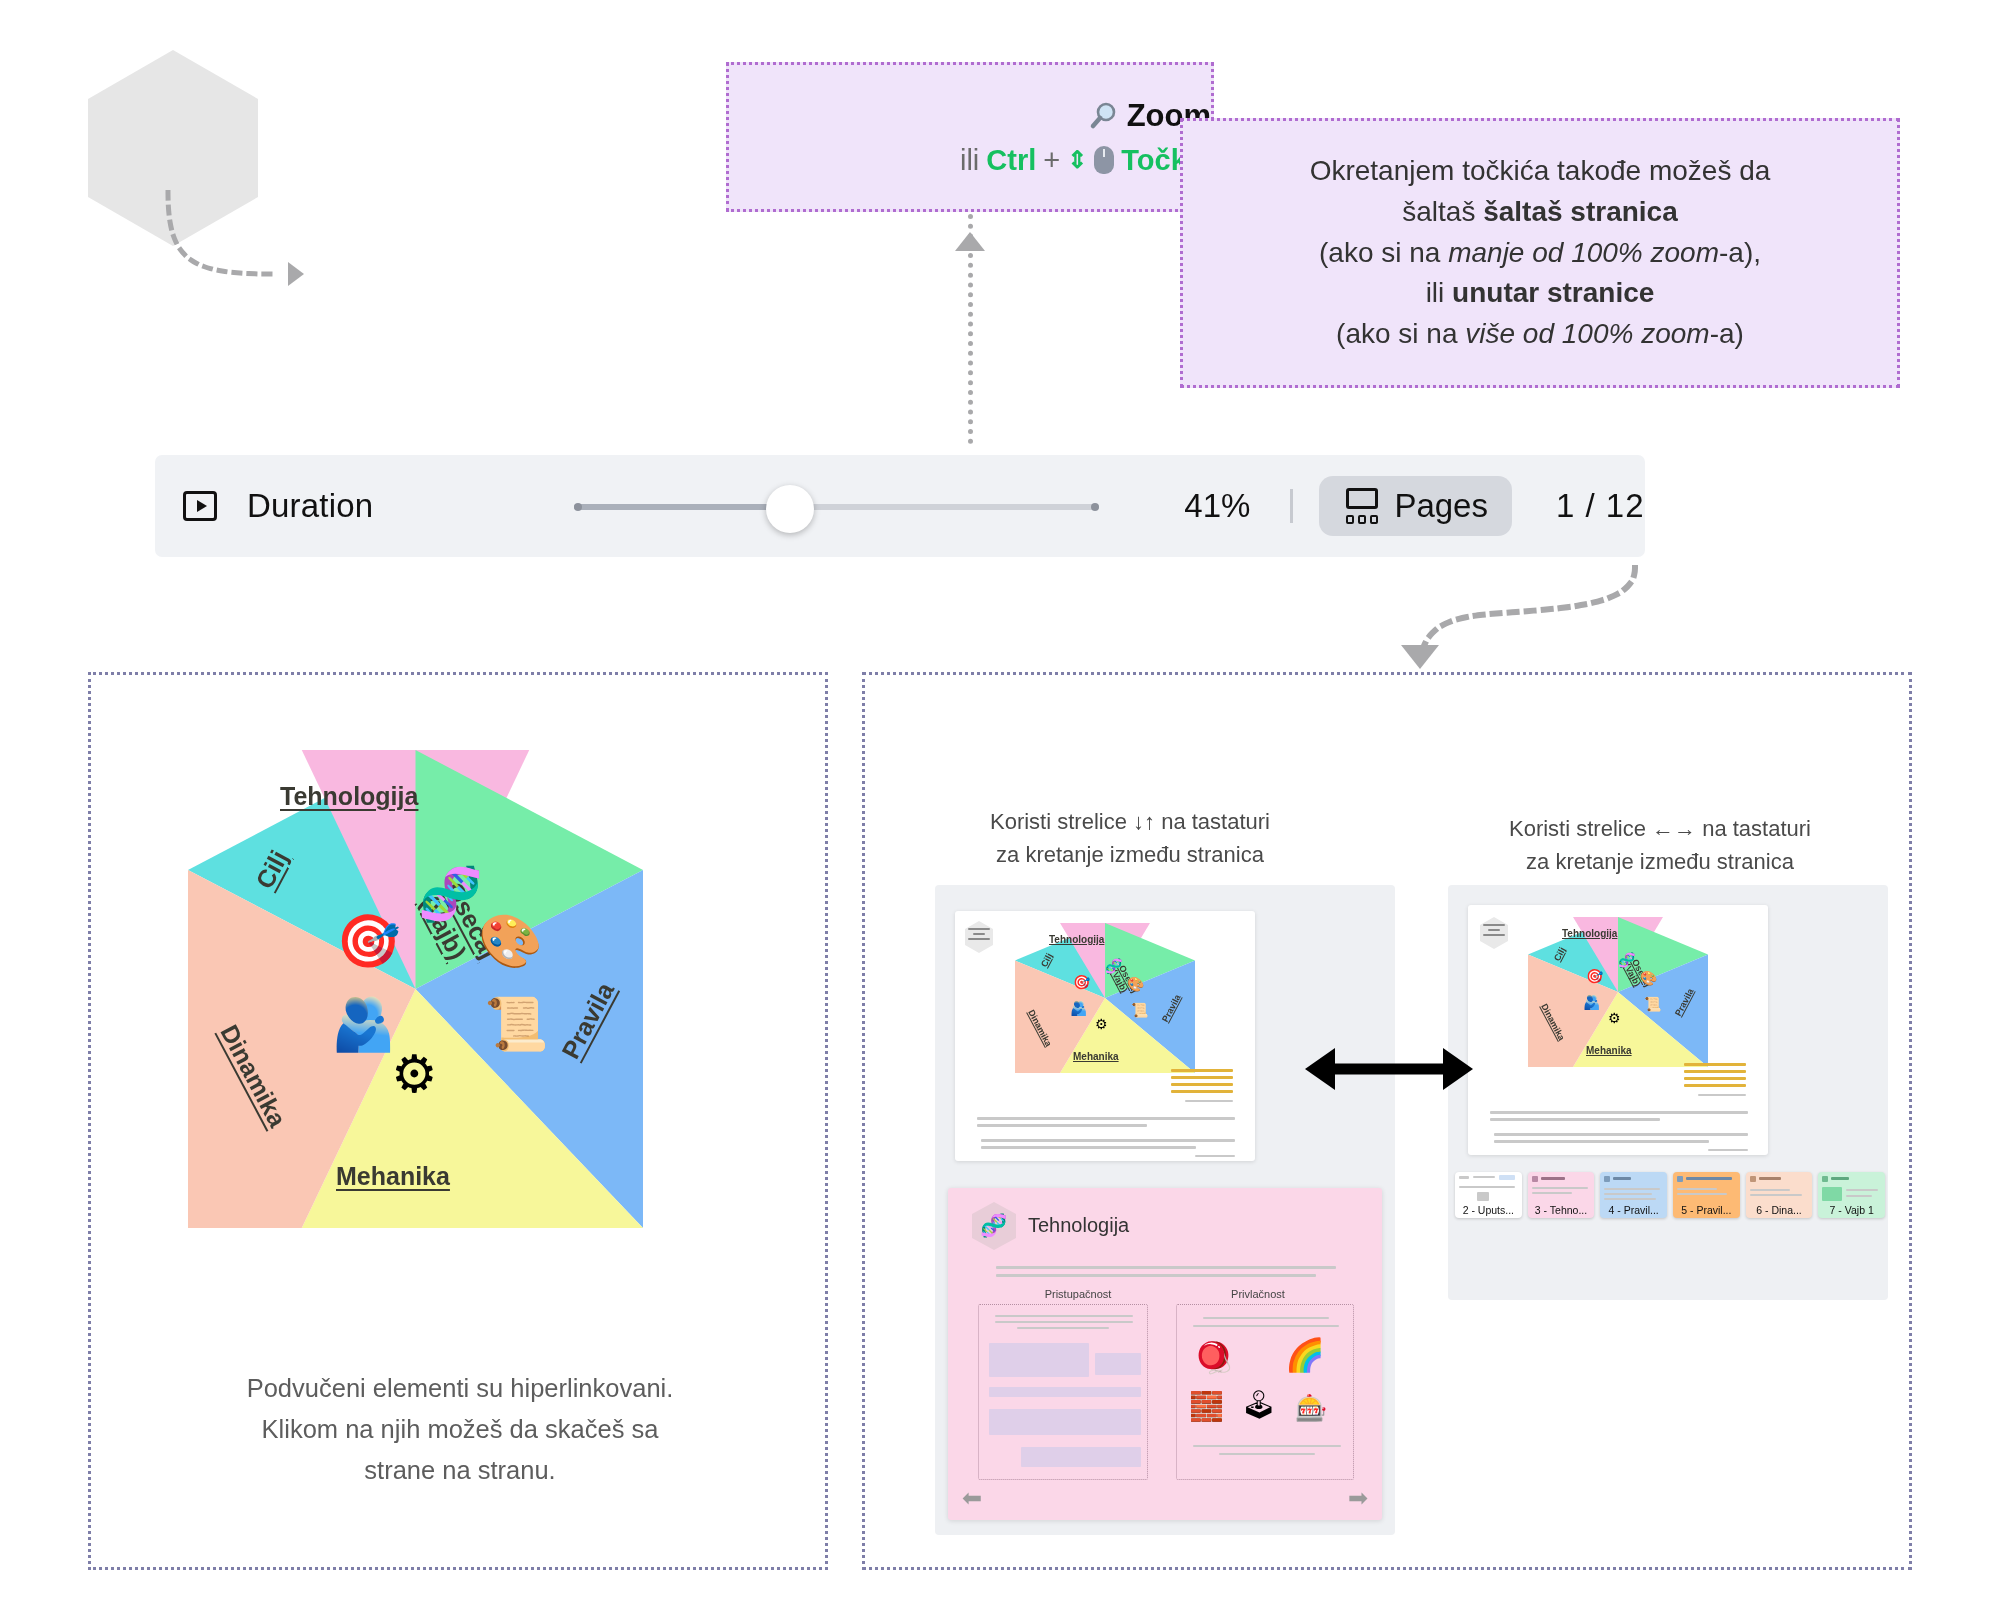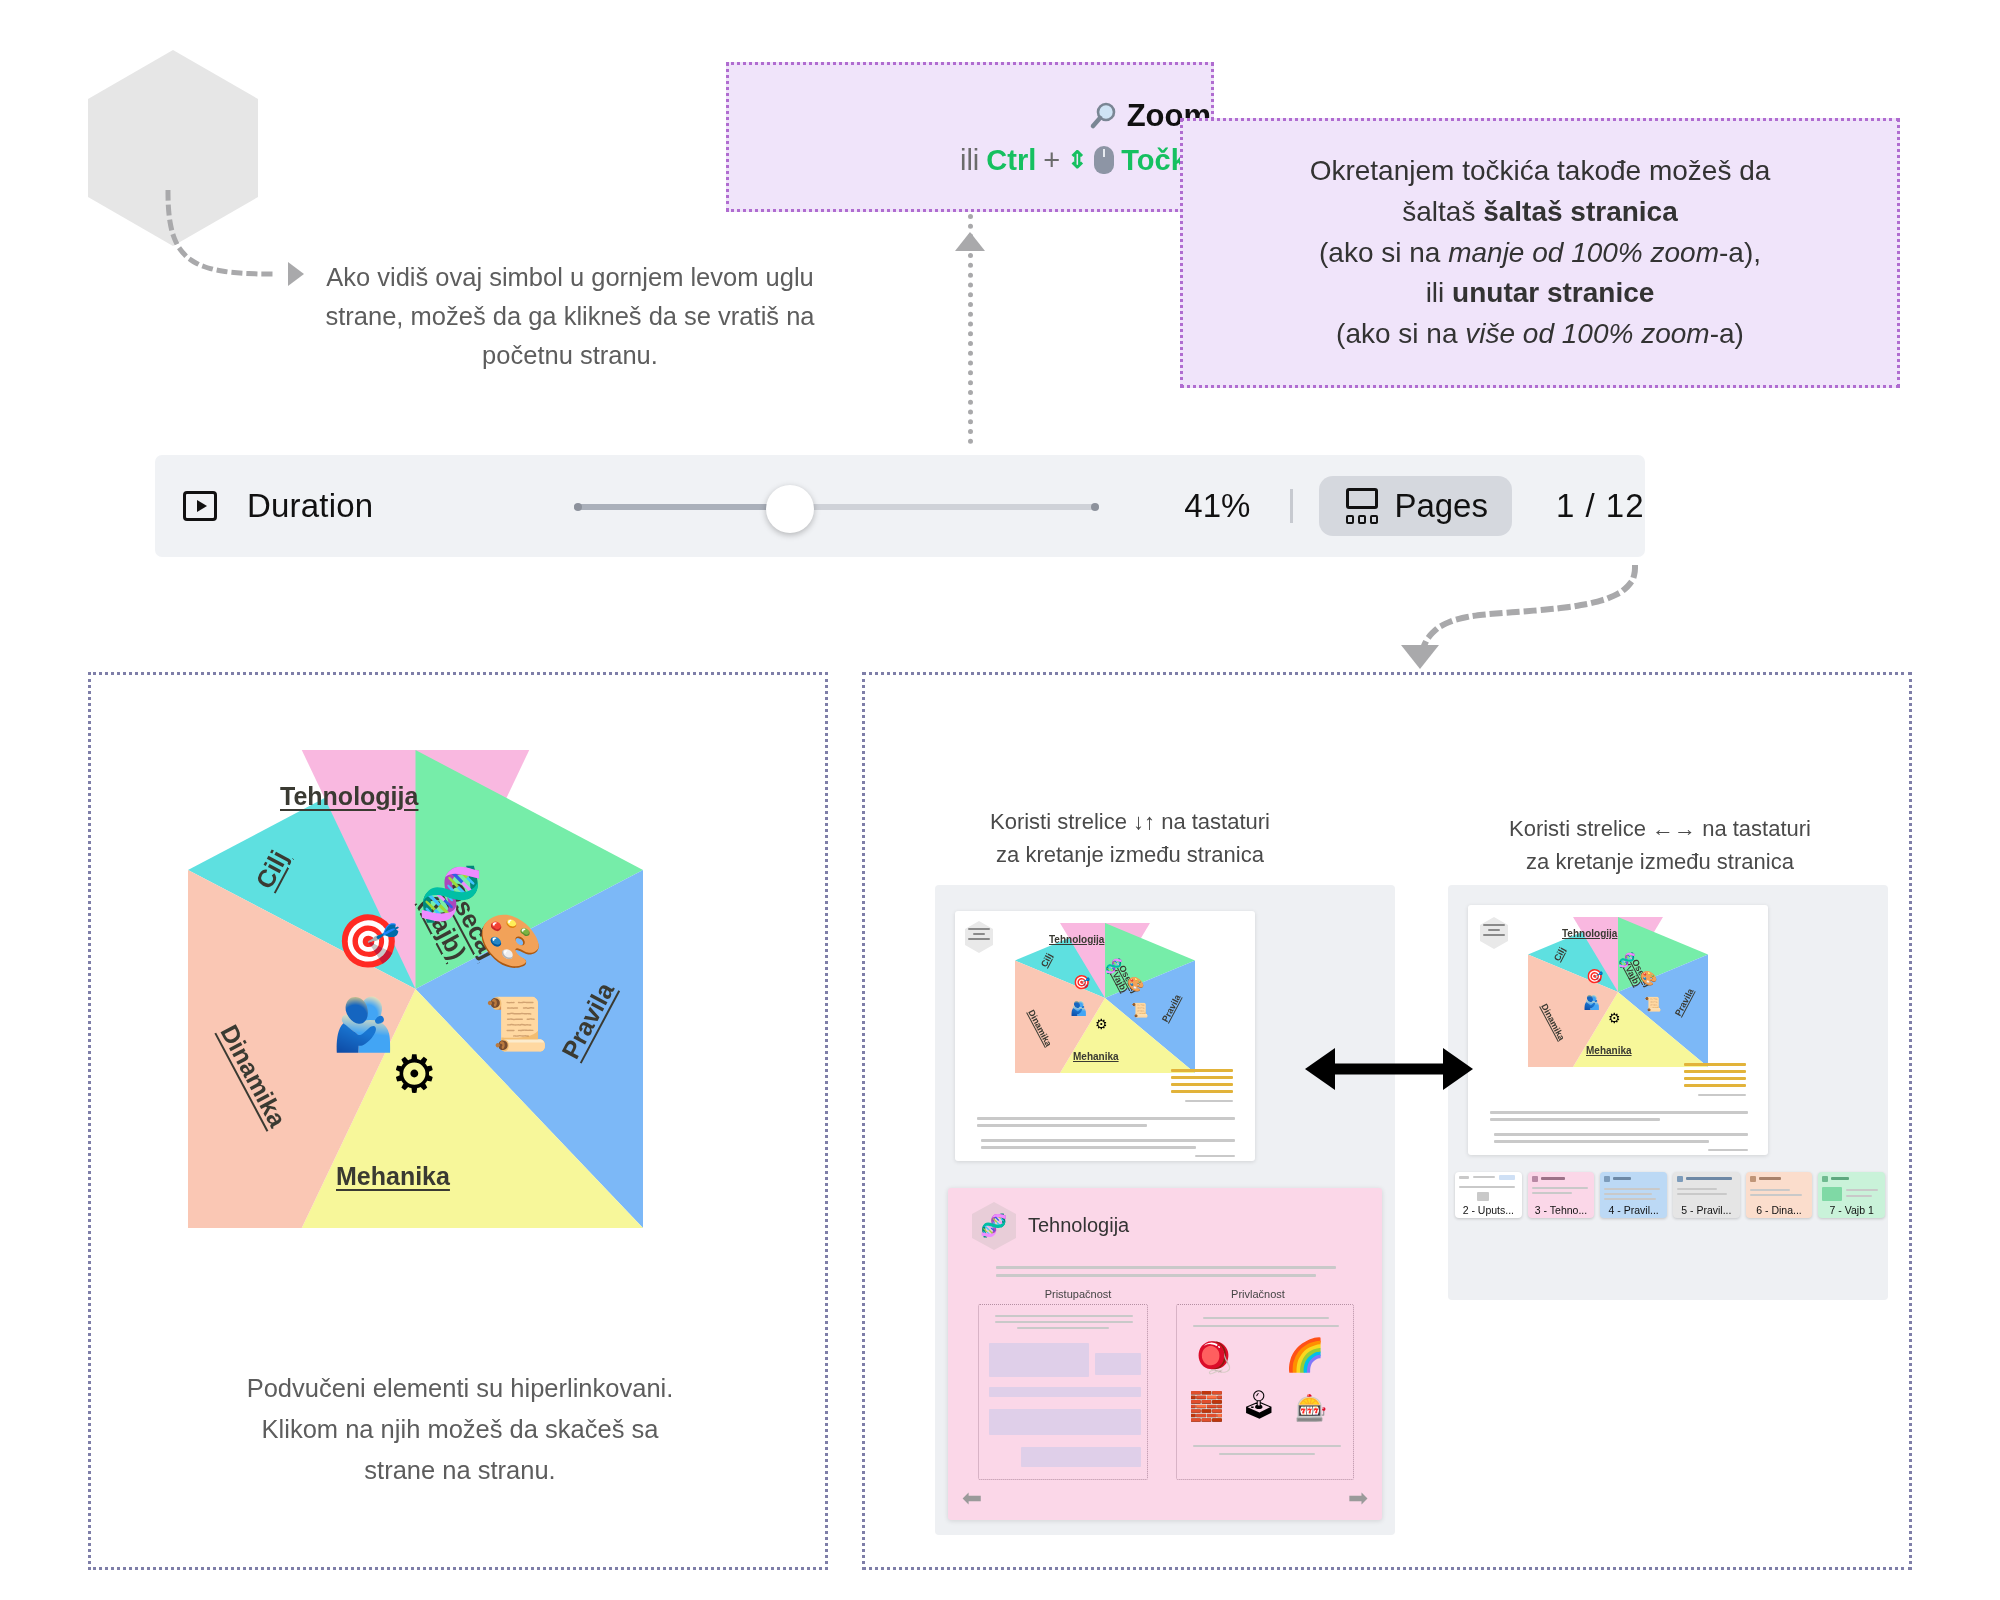--- a/index.html
+++ b/index.html
@@ -260,21 +260,20 @@
 
 <div id="root">
 
   <div class="home-hex"></div>
 
   <svg style="position:absolute;left:150px;top:190px;width:180px;height:110px;">
     <path d="M18 2 C 18 70, 40 84, 120 84" fill="none" stroke="#a9a9ab" stroke-width="5" stroke-dasharray="6 9" stroke-linecap="square"></path>
   </svg>
   <div class="arrow-right" style="left:288px;top:262px;"></div>
 
-  <div class="anno-left">Ako vidiš ovaj simbol u gornjem levom uglu strane, možeš da ga klikneš da se vratiš na početnu stranu.</div>
 
   <div class="purple-box" id="zoom-box">
     <div class="zoom-title">
       <span class="magnifier">
         <svg width="30" height="30" viewBox="0 0 30 30">
           <circle cx="17" cy="11" r="8" fill="#cfe4f5" stroke="#7a8694" stroke-width="2.6"></circle>
           <line x1="11" y1="17" x2="4" y2="25" stroke="#7a8694" stroke-width="4.5" stroke-linecap="round"></line>
         </svg>
       </span>
       <span>Zoom</span>
@@ -538,21 +537,21 @@
       <div class="film-label">3 - Tehno...</div>
     </div>
     <div class="film-item" style="position:relative;flex:1;height:46px;background:#bcd9f5;">
       <div class="fakeline" style="left:4px;top:4px;width:6px;height:6px;background:#7d9cbb;"></div>
       <div class="fakeline" style="left:13px;top:5px;width:18px;height:3px;background:#6d88a5;"></div>
       <div class="fakeline" style="left:4px;top:16px;width:56px;height:2px;"></div>
       <div class="fakeline" style="left:4px;top:21px;width:48px;height:2px;"></div>
       <div class="fakeline" style="left:4px;top:26px;width:52px;height:2px;"></div>
       <div class="film-label">4 - Pravil...</div>
     </div>
-    <div class="film-item" style="position:relative;flex:1;height:46px;background:#e5e5e5;">
+    <div class="film-item" style="position:relative;flex:1;height:46px;background:#fdba74;">
       <div class="fakeline" style="left:4px;top:4px;width:6px;height:6px;background:#7d9cbb;"></div>
       <div class="fakeline" style="left:13px;top:5px;width:46px;height:3px;background:#6d88a5;"></div>
       <div class="fakeline" style="left:4px;top:16px;width:40px;height:2px;"></div>
       <div class="fakeline" style="left:4px;top:21px;width:50px;height:2px;"></div>
       <div class="film-label">5 - Pravil...</div>
     </div>
     <div class="film-item" style="position:relative;flex:1;height:46px;background:#fbddcc;">
       <div class="fakeline" style="left:4px;top:4px;width:6px;height:6px;background:#c09578;"></div>
       <div class="fakeline" style="left:13px;top:5px;width:22px;height:3px;background:#a8816a;"></div>
       <div class="fakeline" style="left:4px;top:17px;width:40px;height:2px;"></div>

